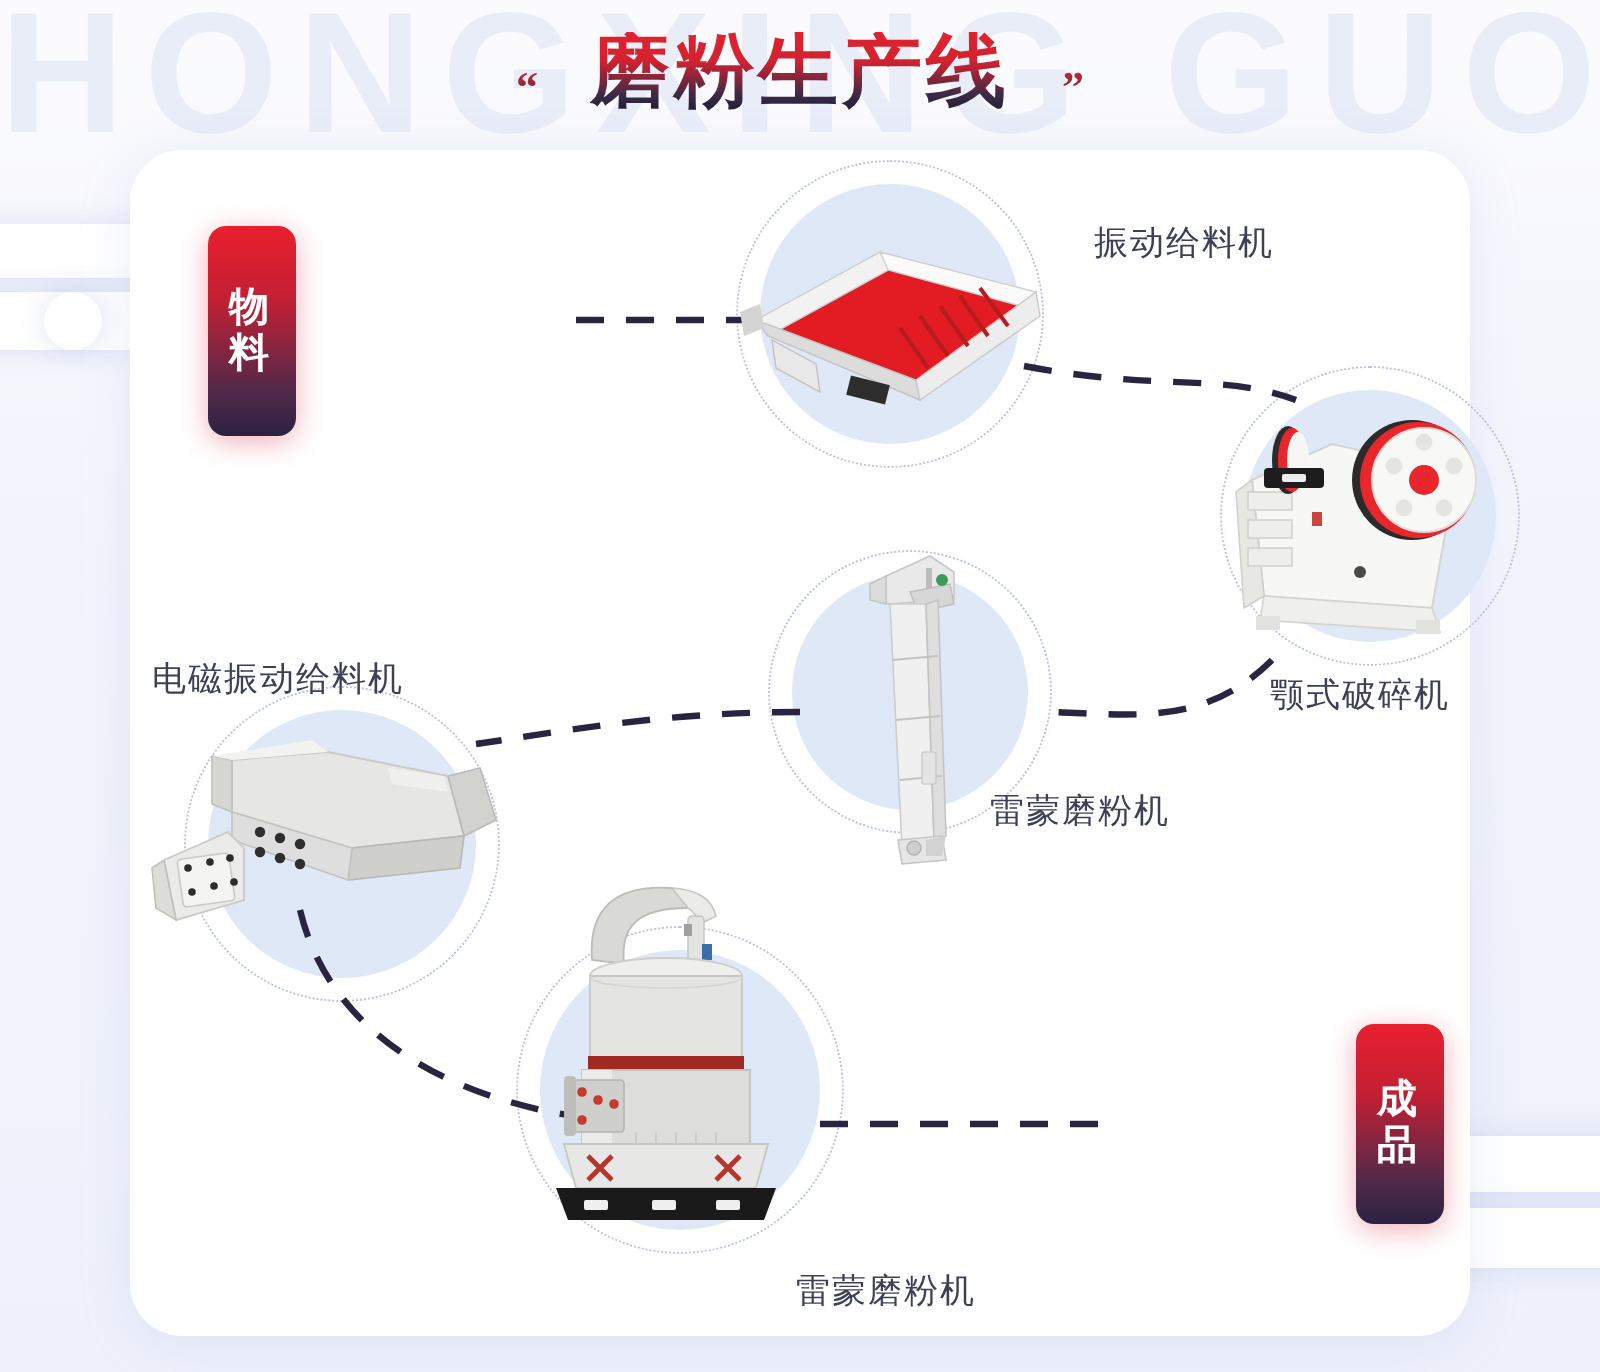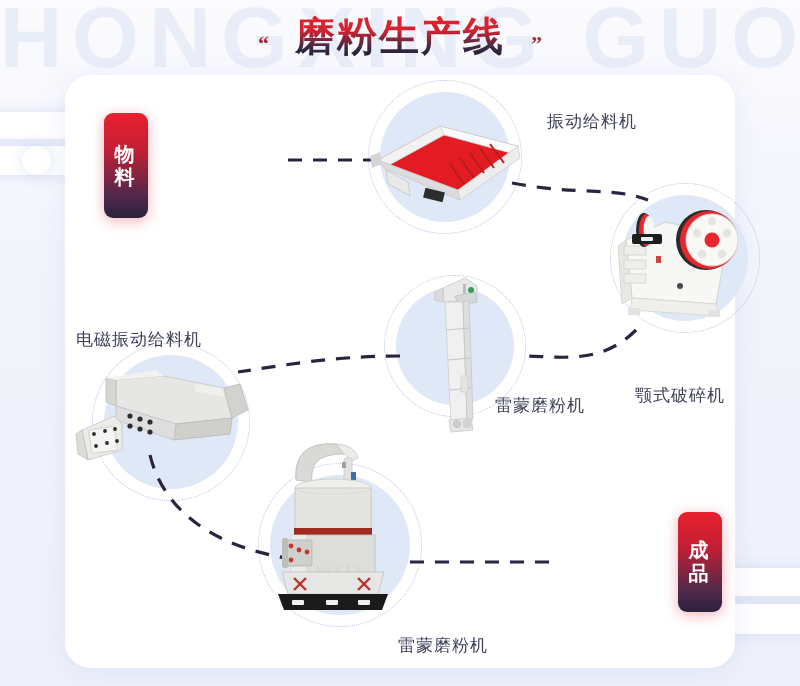--- a/index.html
+++ b/index.html
@@ -214,21 +214,21 @@
         <circle cx="94" cy="66" r="4.2"></circle>
       <circle cx="89" cy="45" r="4.2"></circle>
     </g>
     <polygon points="24,110 108,116 112,128 22,122" fill="#efefec" stroke="#d4d4d0" stroke-width="0.8"></polygon>
     <rect x="20" y="120" width="12" height="7" fill="#e2e2de"></rect>
     <rect x="100" y="122" width="12" height="7" fill="#e2e2de"></rect>
     <rect x="48" y="68" width="5" height="7" fill="#c9453e"></rect>
     <circle cx="72" cy="98" r="3" fill="#4a4a4a"></circle>
   </g>
 </svg>
-<div class="label" style="left:635px; top:336px;margin-top:48px;">颚式破碎机</div>
+<div class="label" style="left:635px; top:336px;">颚式破碎机</div>
 
 <svg class="node" style="left:425px; top:268px; width:70px; height:165px;" viewBox="0 0 70 165">
   <g>
     <polygon points="18,20 40,10 52,18 52,32 18,34" fill="#e9e9e9" stroke="#c8c8c8" stroke-width="0.8"></polygon>
     <polygon points="18,20 18,34 10,32 10,24" fill="#dcdcdc" stroke="#c4c4c4" stroke-width="0.8"></polygon>
     <polygon points="30,28 50,24 52,34 34,38" fill="#d7d7d7" stroke="#bdbdbd" stroke-width="0.7"></polygon>
     <circle cx="46" cy="22" r="3" fill="#3a9b5c"></circle>
     <rect x="38" y="16" width="3" height="10" fill="#bdbdbd"></rect>
     <polygon points="20,34 38,34 42,152 26,156" fill="#f0f0f0" stroke="#cdcdcd" stroke-width="0.8"></polygon>
     <polygon points="38,34 44,32 48,150 42,152" fill="#dedede" stroke="#c4c4c4" stroke-width="0.8"></polygon>

